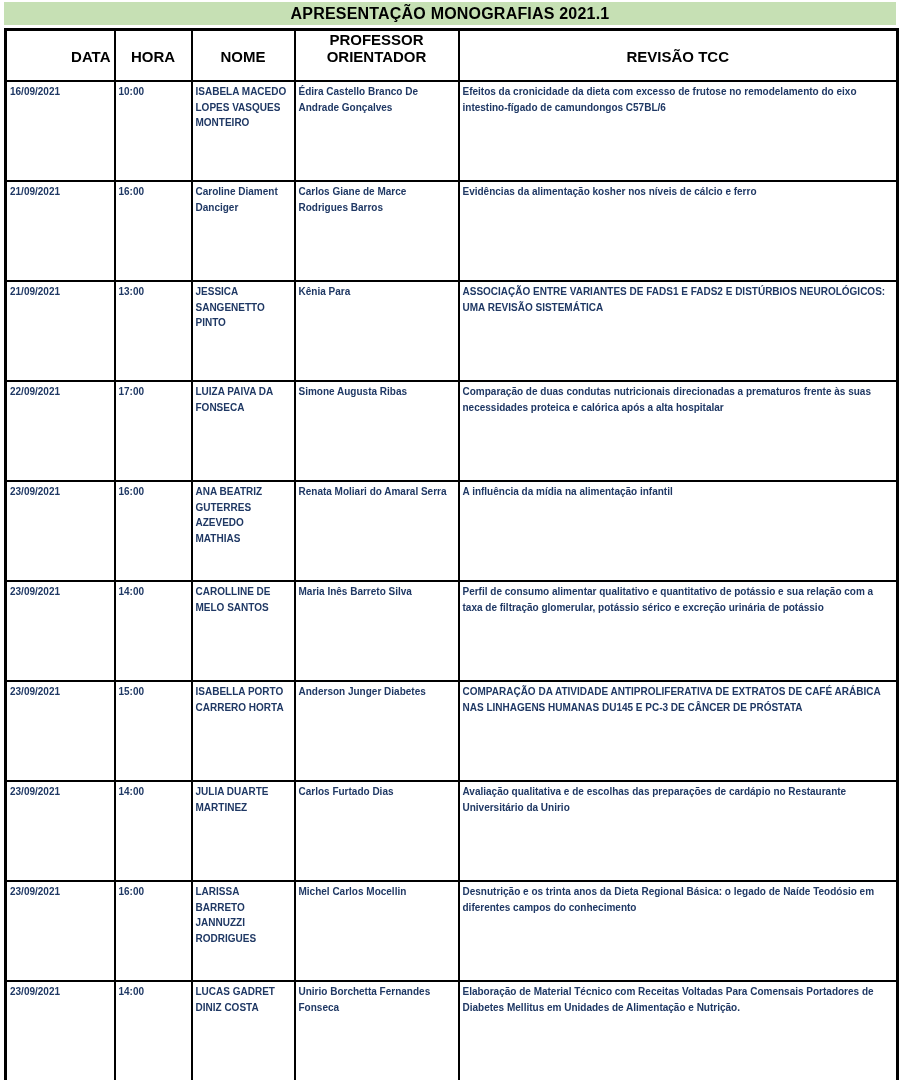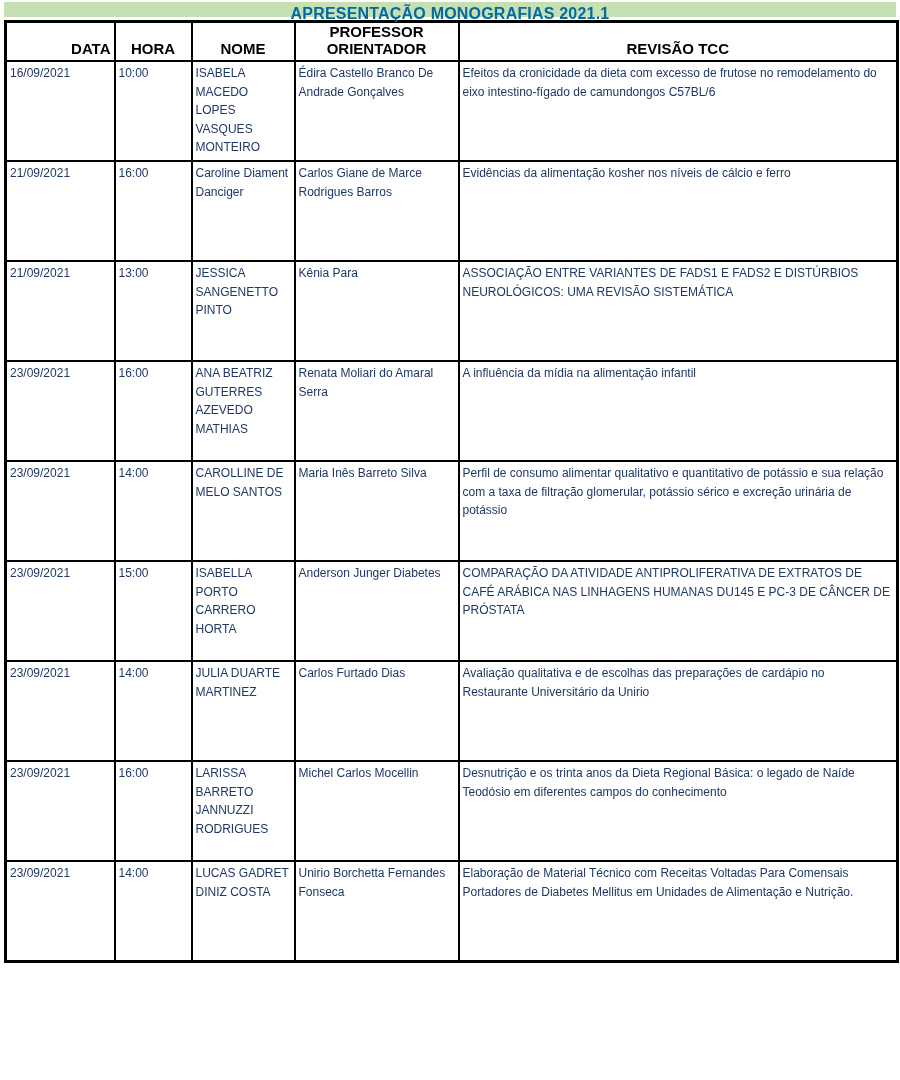--- a/index.html
+++ b/index.html
@@ -9,23 +9,23 @@
     font-family: "Liberation Sans", sans-serif;
   }
   .page {
     width: 900px;
     height: 1080px;
     padding: 2px 4px 0 4px;
     background: #ffffff;
   }
   .title-bar {
     width: 892px;
-    height: 15px;
+    height: 23px;
     background: #c6e0b4;
-    color: #0369a1;
+    color: #000000;
     font-weight: bold;
     font-size: 16px;
     text-align: center;
     line-height: 23px;
     letter-spacing: 0.2px;
   }
   table.schedule {
     width: 892px;
     margin-top: 3px;
     border-collapse: collapse;
@@ -41,32 +41,32 @@
     border: 2px solid #000000;
     overflow: hidden;
   }
   table.schedule th {
     height: 36px;
     vertical-align: bottom;
     font-size: 15px;
     font-weight: bold;
     color: #000000;
     background: #ffffff;
-    padding: 1px 3px 3px 3px;
+    padding: 1px 3px 15px 3px;
     line-height: 1.1;
   }
   th.h-data { text-align: right; }
   th.h-hora, th.h-nome, th.h-prof, th.h-tit { text-align: center; }
   th.h-tit { background: #ececec; }
   table.schedule td {
     height: 100px;
     vertical-align: top;
     text-align: left;
-    font-size: 12px;
-    font-weight: normal;
+    font-size: 10px;
+    font-weight: bold;
     color: #1f3864;
     padding: 2px 4px 2px 3px;
     line-height: 1.55;
   }
   td.td-date, td.td-time { white-space: nowrap; }
 </style>
 </head>
 <body>
 
 <div class="page">
@@ -106,20 +106,27 @@
         <td>Evidências da alimentação kosher nos níveis de cálcio e ferro</td>
       </tr>
       <tr>
         <td class="td-date">21/09/2021</td>
         <td class="td-time">13:00</td>
         <td>JESSICA SANGENETTO PINTO</td>
         <td>Kênia Para</td>
         <td>ASSOCIAÇÃO ENTRE VARIANTES DE FADS1 E FADS2 E DISTÚRBIOS NEUROLÓGICOS: UMA REVISÃO SISTEMÁTICA</td>
       </tr>
       <tr>
+        <td class="td-date">22/09/2021</td>
+        <td class="td-time">17:00</td>
+        <td>LUIZA PAIVA DA FONSECA</td>
+        <td>Simone Augusta Ribas</td>
+        <td>Comparação de duas condutas nutricionais direcionadas a prematuros frente às suas necessidades proteica e calórica após a alta hospitalar</td>
+      </tr>
+      <tr>
         <td class="td-date">23/09/2021</td>
         <td class="td-time">16:00</td>
         <td>ANA BEATRIZ GUTERRES AZEVEDO MATHIAS</td>
         <td>Renata Moliari do Amaral Serra</td>
         <td>A influência da mídia na alimentação infantil</td>
       </tr>
       <tr>
         <td class="td-date">23/09/2021</td>
         <td class="td-time">14:00</td>
         <td>CAROLLINE DE MELO SANTOS</td>

